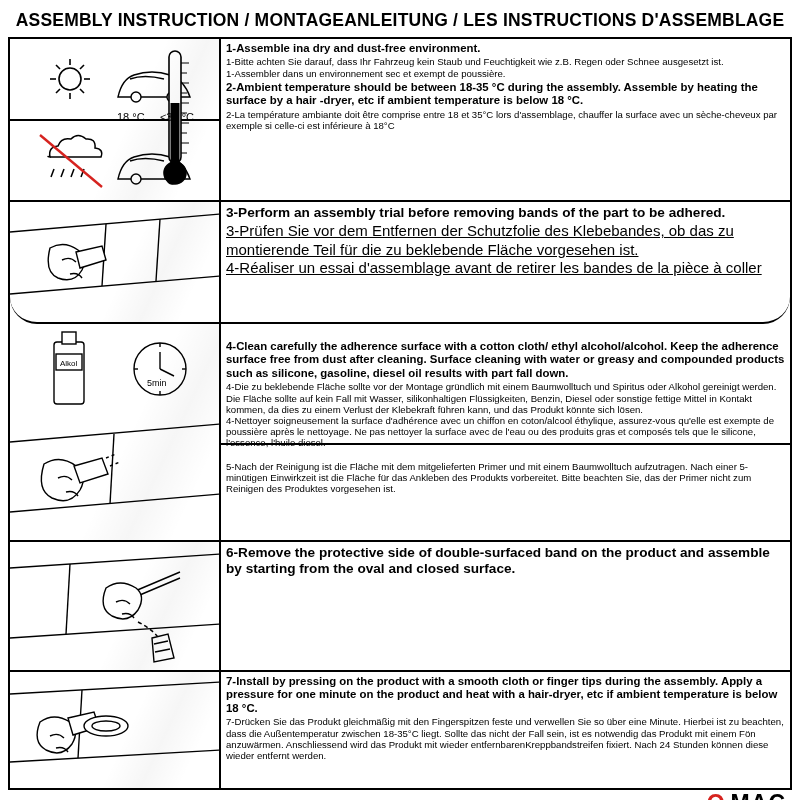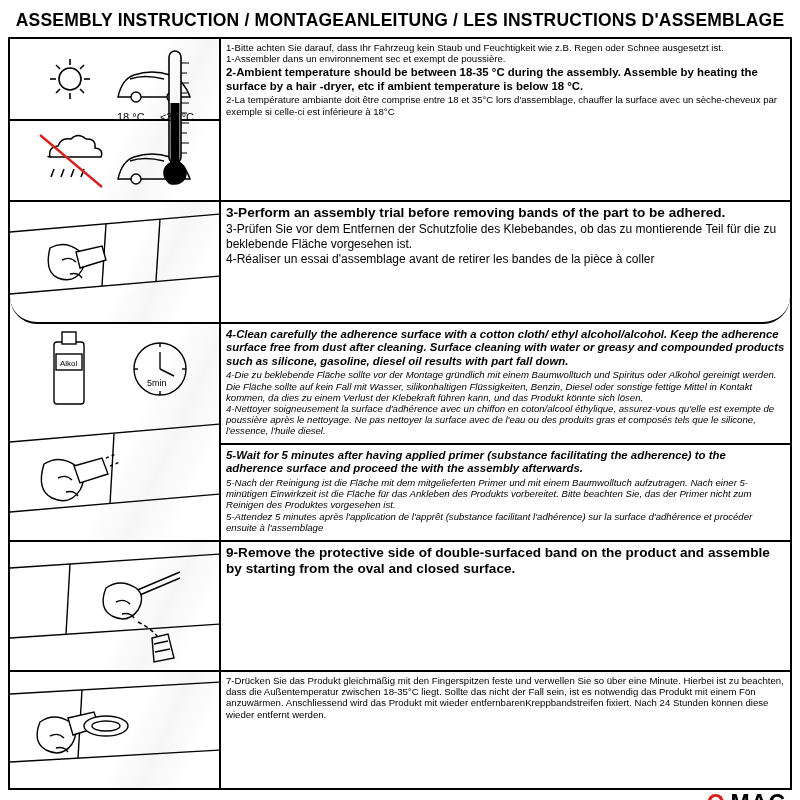--- a/index.html
+++ b/index.html
@@ -62,38 +62,38 @@
   .hdl.big{
     font-size:13.6px;
     line-height:1.2;
   }
   .bdy{
     font-size:9.6px;
     line-height:1.17;
     margin:0;
   }
   .bdy.big{
-    font-size:12px;
+    font-size:15px;
     line-height:1.22;
+    text-decoration:underline;
   }
   .gap{height:2px;}
   .sub-split{
     display:flex;flex-direction:column;height:100%;
   }
   .sub-split > .sub{
     flex:1;
     box-sizing:border-box;
     position:relative;
   }
   .sub.topline{border-bottom:2px solid #000;}
   .seg{
     border-bottom:2px solid #000;
-    padding:4px 5px 5px 5px;
-    box-sizing:border-box;
-    font-style:italic;
+    padding:16px 5px 5px 5px;
+    box-sizing:border-box;
   }
   .seg:last-child{border-bottom:none;}
   svg{display:block;}
   .footer{
     height:34px;
     display:flex;align-items:center;justify-content:flex-end;
     padding-right:6px;
   }
   .omac{
     display:flex;align-items:center;gap:5px;
@@ -182,20 +182,21 @@
                   <line x1="64" y1="110" x2="70" y2="110"></line>
               </g>
             </g>
             <text x="0" y="78" font-family="Liberation Sans, sans-serif" font-size="11" fill="#000">18 °C ....&lt;35 °C</text>
           </svg>
         </div>
         <div class="sheen"></div>
       </div>
 
       <div class="txt">
+        <p class="hdl">1-Assemble ina dry and dust-free environment.</p>
         <p class="bdy">1-Bitte achten Sie darauf, dass Ihr Fahrzeug kein Staub und Feuchtigkeit wie z.B. Regen oder Schnee ausgesetzt ist.</p>
         <p class="bdy">1-Assembler dans un environnement sec et exempt de poussière.</p>
         <div class="gap"></div>
         <p class="hdl">2-Ambient temperature should be between 18-35 °C  during the assembly. Assemble by heating the surface by a hair -dryer, etc if ambient temperature is below 18 °C.</p>
         <p class="bdy">2-La température ambiante doit être comprise entre 18 et 35°C lors d'assemblage, chauffer la surface avec un sèche-cheveux par exemple si celle-ci est inférieure à 18°C</p>
       </div>
     </div>
 
     <div class="row" style="flex:0 0 122px;border-radius:27px;">
       <div class="pic">
@@ -255,23 +256,21 @@
         </svg>
         <div class="sheen"></div>
       </div>
       <div class="txt" style="padding:0;">
         <div class="seg" style="height:56%;">
           <p class="hdl">4-Clean carefully the adherence surface with a cotton cloth/ ethyl alcohol/alcohol. Keep the adherence surface free from dust after cleaning. Surface cleaning with water or greasy and compounded products such as silicone, gasoline, diesel oil results with part fall down.</p>
           <p class="bdy">4-Die zu beklebende Fläche sollte vor der Montage gründlich mit einem Baumwolltuch und Spiritus oder Alkohol gereinigt werden. Die Fläche sollte auf kein Fall mit Wasser, silikonhaltigen Flüssigkeiten, Benzin, Diesel oder sonstige fettige Mittel in Kontakt kommen, da dies zu einem Verlust der Klebekraft führen kann, und das Produkt könnte sich lösen.</p>
           <p class="bdy">4-Nettoyer soigneusement la surface d'adhérence avec un chiffon en coton/alcool éthylique, assurez-vous qu'elle est exempte de poussière après le nettoyage. Ne pas nettoyer la surface avec de l'eau ou des produits gras et composés tels que le silicone, l'essence, l'huile diesel.</p>
         </div>
         <div class="seg" style="height:44%;">
-          <p class="hdl">5-Wait for 5 minutes after having applied primer (substance facilitating the adherence) to the adherence surface and proceed the with the assembly afterwards.</p>
           <p class="bdy">5-Nach der Reinigung ist die Fläche mit dem mitgelieferten Primer und mit einem Baumwolltuch aufzutragen. Nach einer 5-minütigen Einwirkzeit ist die Fläche für das Ankleben des Produkts vorbereitet. Bitte beachten Sie, das der Primer nicht zum Reinigen des Produktes vorgesehen ist.</p>
-          <p class="bdy">5-Attendez 5 minutes après l'application de l'apprêt (substance facilitant l'adhérence) sur la surface d'adhérence et procéder ensuite à l'assemblage</p>
         </div>
       </div>
     </div>
 
     <div class="row" style="flex:0 0 130px;">
       <div class="pic">
         <svg viewBox="0 0 211 130" width="211" height="130">
           <g stroke="#000" stroke-width="1.4" fill="none">
             <path d="M0 26 L211 12"></path>
             <path d="M0 96 L211 82"></path>
@@ -281,21 +280,21 @@
             <path d="M106 60 q8 -4 14 2"></path>
             <path d="M112 72 q8 -2 12 4"></path>
             <path d="M128 80 q16 8 22 18" stroke-dasharray="4 3"></path>
             <path d="M142 96 l16 -4 l6 24 l-20 4 z" fill="#fff"></path>
             <path d="M144 102 l14 -3 M145 110 l15 -3"></path>
           </g>
         </svg>
         <div class="sheen"></div>
       </div>
       <div class="txt">
-        <p class="hdl big">9-Remove the protective side of double-surfaced band on the product and assemble by starting from the oval and closed surface.</p>
+        <p class="hdl big">6-Remove the protective side of double-surfaced band on the product and assemble by starting from the oval and closed surface.</p>
       </div>
     </div>
 
     <div class="row" style="flex:1 1 auto;">
       <div class="pic">
         <svg viewBox="0 0 211 116" width="211" height="116">
           <g stroke="#000" stroke-width="1.4" fill="none">
             <path d="M0 22 L211 10"></path>
             <path d="M0 90 L211 78"></path>
             <path d="M72 18 L68 86"></path>
@@ -303,20 +302,21 @@
             <path d="M40 64 q8 -4 14 2"></path>
             <path d="M46 76 q8 -2 12 4"></path>
             <path d="M58 46 l26 -6 l5 15 l-26 8 z" fill="#fff"></path>
             <ellipse cx="96" cy="54" rx="22" ry="10" fill="#fff"></ellipse>
             <ellipse cx="96" cy="54" rx="14" ry="5" fill="#fff"></ellipse>
           </g>
         </svg>
         <div class="sheen"></div>
       </div>
       <div class="txt">
+        <p class="hdl">7-Install by pressing on the product with a smooth cloth or finger tips during the assembly. Apply a pressure for one minute on the product and heat with a hair-dryer, etc if ambient temperature is below 18 °C.</p>
         <p class="bdy">7-Drücken Sie das Produkt gleichmäßig mit den Fingerspitzen feste und verwellen Sie so über eine Minute. Hierbei ist zu beachten, dass die Außentemperatur zwischen 18-35°C liegt. Sollte das nicht der Fall sein, ist es notwendig das Produkt mit einem Fön anzuwärmen. Anschliessend wird das Produkt mit wieder entfernbarenKreppbandstreifen fixiert. Nach 24 Stunden können diese wieder entfernt werden.</p>
       </div>
     </div>
 
   </div>
 
   <div class="footer">
     <div class="omac">
       <span class="o">O</span>
         <span>MAC</span>

